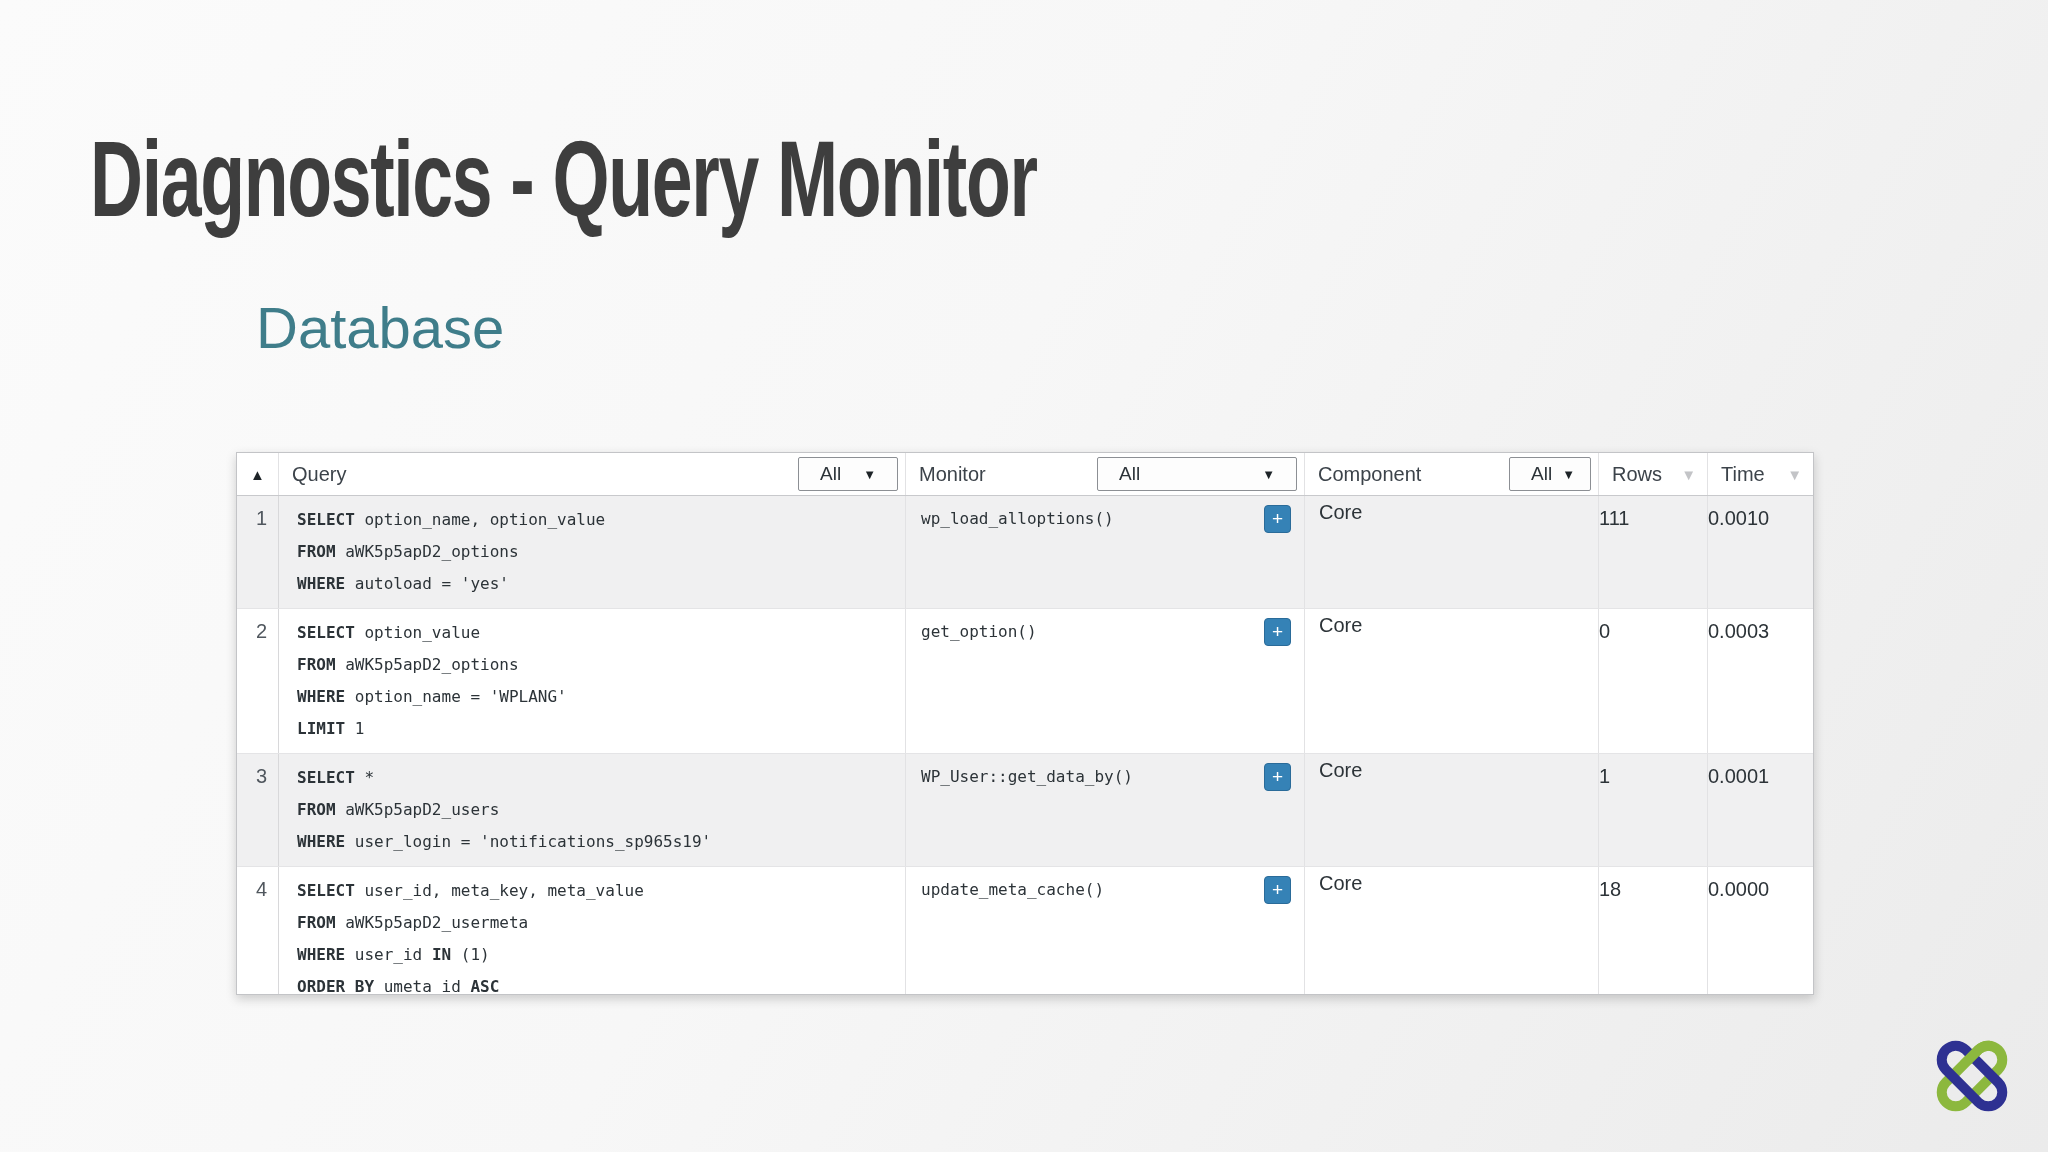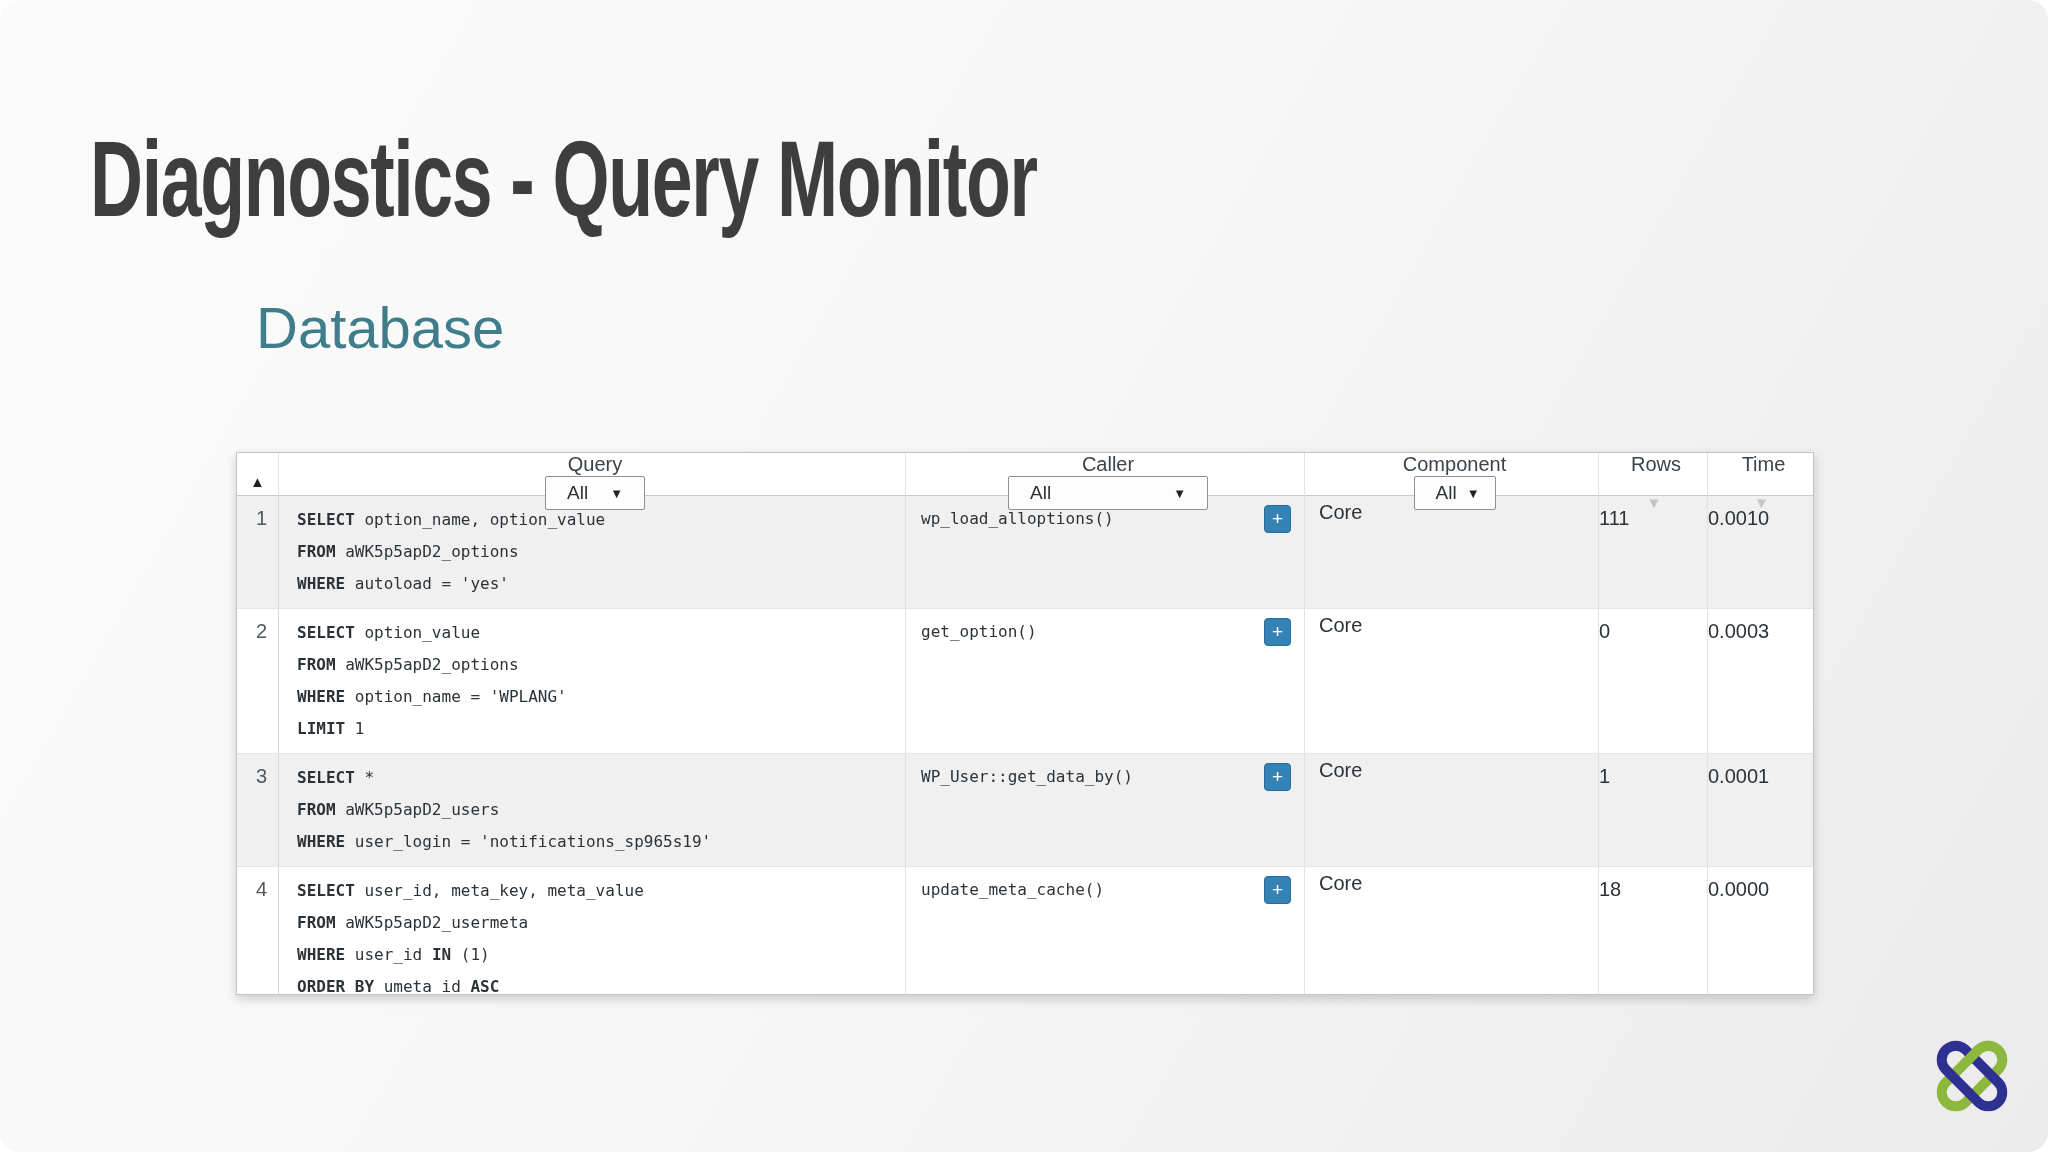--- a/index.html
+++ b/index.html
@@ -10,21 +10,20 @@
   }
   *{box-sizing:border-box;margin:0;padding:0;}
   html,body{width:2048px;height:1152px;}
   body{
     font-family:"Liberation Sans",sans-serif;
     overflow:hidden;
   }
   .slide{
     position:relative;width:2048px;height:1152px;overflow:hidden;
     background:linear-gradient(120deg,#fbfbfb 0%,#f7f7f7 45%,#ebebeb 100%);
-    border-radius:20px;
   }
   
   .page-title{
     position:absolute;left:90px;top:116px;
     font-size:108px;font-weight:bold;color:#3e3e3e;
     letter-spacing:-2px;white-space:nowrap;
     transform:scaleX(0.68);transform-origin:left top;
   }
   .section-subtitle{
     position:absolute;left:256px;top:294px;
@@ -44,21 +43,21 @@
     grid-template-columns:42px 627px 399px 294px 109px 105px;
     width:100%;
   }
   .tr.head{height:43px;border-bottom:1px solid #c8c9cc;background:#fff;}
   .tr.body:nth-child(even){background:#f0f0f1;}
   .tr.body + .tr.body{border-top:1px solid #e4e4e6;}
   .td,.th{border-right:1px solid #e2e2e4;min-width:0;}
   .td:last-child,.th:last-child{border-right:none;}
   .th{display:flex;align-items:center;font-size:20px;color:#3c434a;}
   .th.sortcol{justify-content:center;}
-  .th.haslabel{justify-content:space-between;padding:0 7px 0 13px;flex-direction:column;}
+  .th.haslabel{justify-content:space-between;padding:0 7px 0 13px;}
   .sort-asc{font-size:15px;color:#1d2327;line-height:1;}
   .sort-desc{font-size:15px;color:#c3c4c7;line-height:1;margin-right:4px;}
   .qm-select{
     display:inline-flex;align-items:center;justify-content:space-between;
     height:34px;border:1px solid #8c8f94;background:#fdfdfd;border-radius:2px;
     font-size:19px;color:#2c3338;padding:0 21px;flex:none;cursor:pointer;
   }
   .qm-select .dd-arrow{font-size:13px;color:#1d2327;margin-left:10px;}
   .w-query{width:100px;}
   .w-caller{width:200px;}
@@ -98,21 +97,21 @@
         <span class="sort-asc">▲</span>
       </div>
       <div class="th haslabel">
         <span>Query</span>
         <span class="qm-select w-query">
           <span>All</span>
           <span class="dd-arrow">▼</span>
         </span>
       </div>
       <div class="th haslabel">
-        <span>Caller</span>
+        <span>Monitor</span>
         <span class="qm-select w-caller">
           <span>All</span>
           <span class="dd-arrow">▼</span>
         </span>
       </div>
       <div class="th haslabel">
         <span>Component</span>
         <span class="qm-select w-comp">
           <span>All</span>
           <span class="dd-arrow">▼</span>

